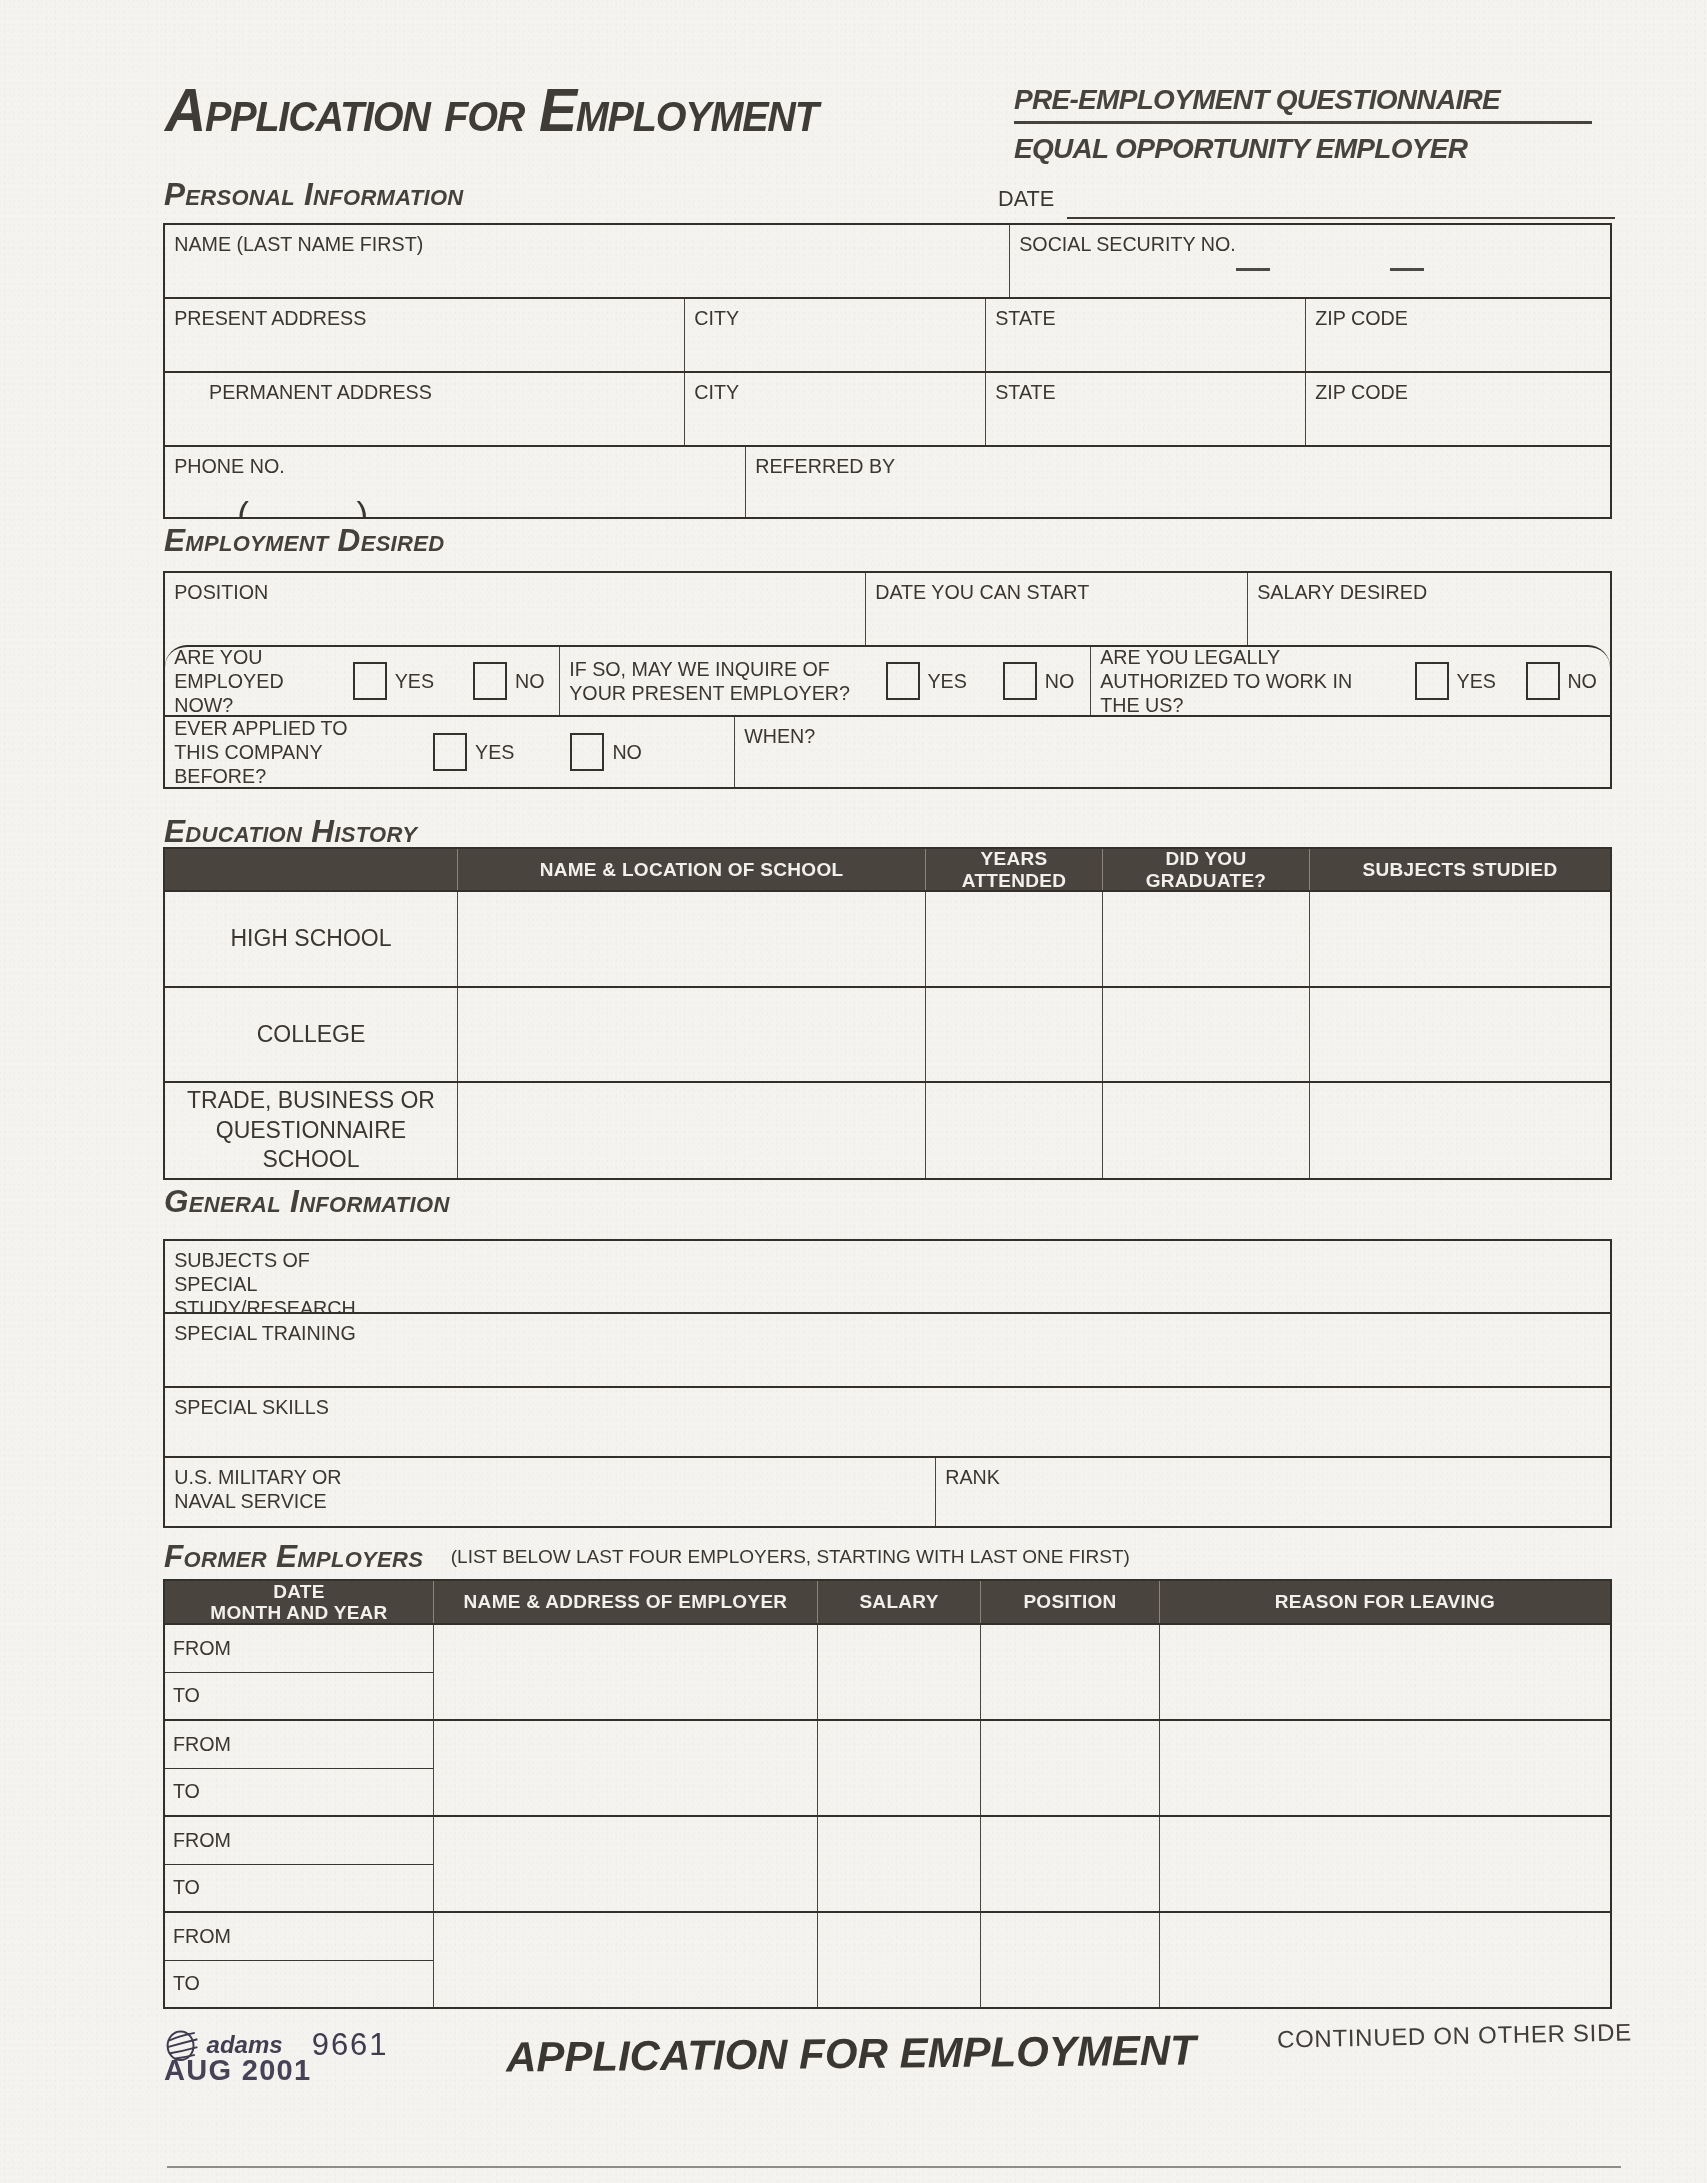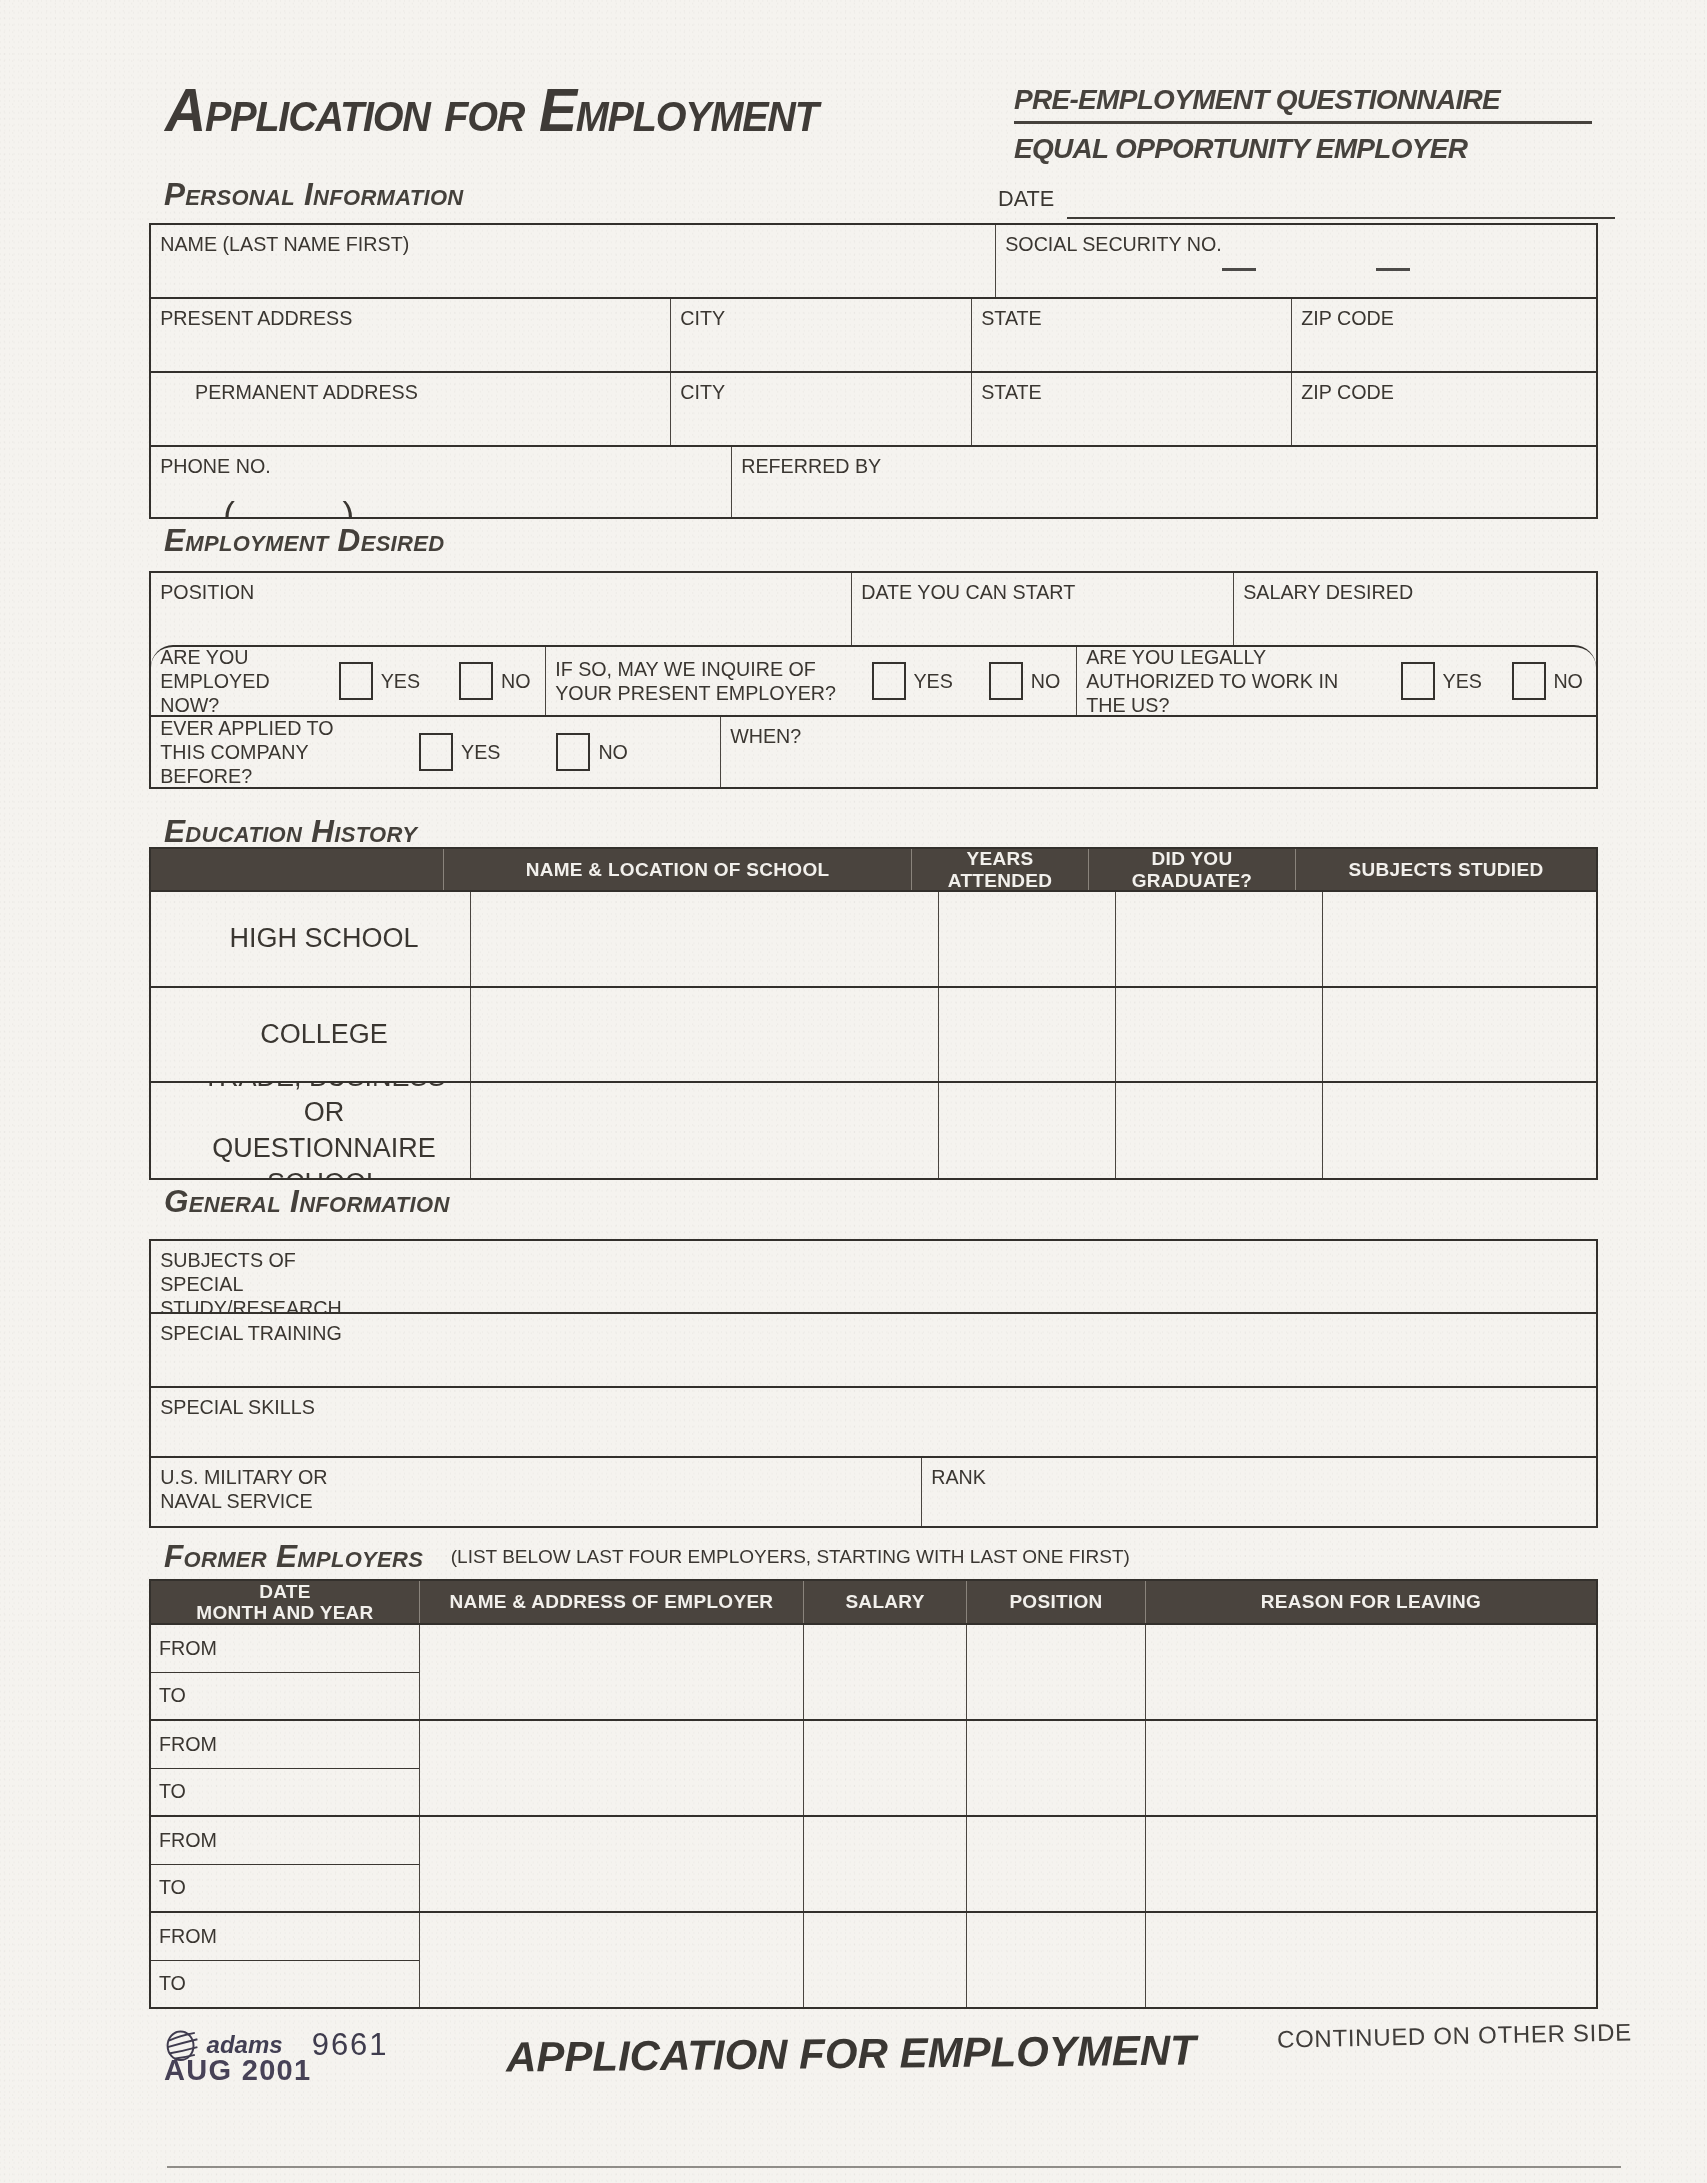--- a/index.html
+++ b/index.html
@@ -18,39 +18,39 @@
         padding-bottom:5.3px;white-space:nowrap;letter-spacing:-0.7px;}
   .sub2{font-style:italic;font-weight:bold;font-size:28px;color:#46423d;margin-top:9.2px;white-space:nowrap;letter-spacing:-0.7px;}
   .sec-h{position:absolute;left:164px;font-style:italic;font-weight:bold;font-variant:small-caps;
          font-size:31.5px;color:#44403b;letter-spacing:0.3px;white-space:nowrap;}
   .sec-note{font-variant:normal;font-style:normal;font-weight:normal;font-size:19px;letter-spacing:0;
             color:#3a3631;margin-left:27.6px;vertical-align:3.9px;}
   
   .date-label{position:absolute;left:998px;top:186px;font-size:21.7px;color:#3a3631;}
   .date-line{position:absolute;left:1067px;top:217px;width:548px;border-top:2.6px solid #3e3b37;}
   
-  .tbl{position:absolute;left:149px;width:1449px;border:2px solid #33302c;box-sizing:border-box;}
+  .tbl{position:absolute;left:163px;width:1449px;border:2px solid #33302c;box-sizing:border-box;}
   .trow{display:flex;border-top:2px solid #33302c;box-sizing:border-box;align-items:stretch;}
   .trow.first{border-top:none;}
   .tcell{border-left:1.3px solid #4a4540;box-sizing:border-box;padding:6.6px 9.2px;font-size:19.7px;
          position:relative;overflow:hidden;}
   .tcell.nol{border-left:none;}
   .lbl{display:block;line-height:1.22;color:#3a3631;}
   
   .dkrow{background:#4a443e;color:#f2f0ec;}
   .dkcell{display:flex;flex-direction:column;align-items:center;justify-content:center;text-align:center;
           font-weight:bold;font-size:19px;line-height:1.12;border-left:1.3px solid #8a847c;box-sizing:border-box;letter-spacing:0.3px;}
   .dkcell.nol{border-left:none;}
   
   .ckcell{display:flex;align-items:center;}
   .ckgroup{display:flex;align-items:center;}
   .ckbox{display:inline-block;width:34px;height:38px;border:2px solid #35322e;box-sizing:border-box;background:transparent;}
   .cklabel{font-size:19.7px;margin-left:7.9px;color:#3a3631;}
   
-  .rowlabel{display:flex;align-items:center;justify-content:center;text-align:center;font-size:27px;line-height:1.3;margin-left:27px;}
+  .rowlabel{display:flex;align-items:center;justify-content:center;text-align:center;font-size:23px;line-height:1.3;}
   
   .fe-date{display:flex;flex-direction:column;}
   .fe-half{flex:1;display:flex;align-items:center;padding-left:7.9px;box-sizing:border-box;font-size:19.7px;}
   .fe-half.top{border-bottom:1.3px solid #3a3631;}
   
   .dash{position:absolute;height:3.3px;background:#4c4a48;width:34px;}
   .parens{font-size:35px;word-spacing:98px;color:#3a3631;display:inline-block;margin-left:63px;margin-top:17px;}
   
   .f-brandrow{position:absolute;left:165px;top:2026px;display:flex;align-items:center;}
   .f-adams{font-style:italic;font-weight:bold;font-size:24px;color:#413e52;margin-left:6.6px;}

